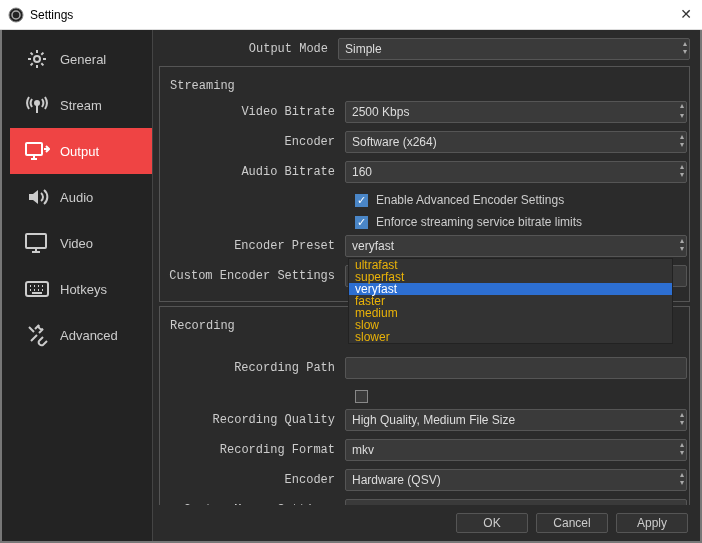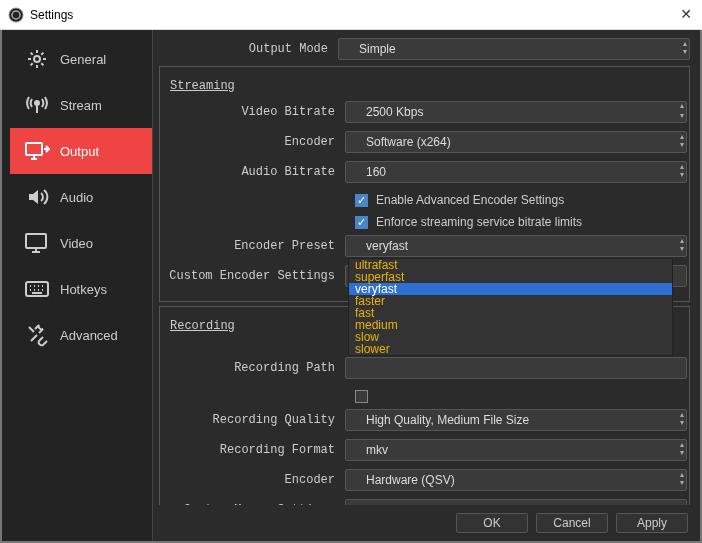--- a/index.html
+++ b/index.html
@@ -11,25 +11,25 @@
 .app { display: flex; height: 513px; background: #232323; border: 2px solid #777; border-top: 0; }
 .sidebar { width: 150px; background: #232323; padding-top: 6px; }
 .sidebar-item { display: flex; align-items: center; height: 46px; padding-left: 14px; color: #ccc; font-size: 13px; cursor: pointer; gap: 10px; margin-left: 8px; }
 .sidebar-item.active { background: #ef4444; color: #fff; }
 .sidebar-item .icon { width: 26px; height: 26px; display: inline-flex; align-items: center; justify-content: center; }
 .main { flex: 1; background: #2b2b2b; border-left: 1px solid #444; position: relative; overflow: hidden; }
 .content { padding: 6px 10px 0 0; }
 .row { display: flex; align-items: center; height: 26px; margin-bottom: 4px; }
 .row-label { width: 185px; text-align: right; color: #ccc; font-family: "Courier New", monospace; font-size: 12px; padding-right: 10px; }
 .row-ctrl { flex: 1; }
-.select-box, .input-box { height: 22px; background: #3a3a3a; border: 1px solid #555; color: #ddd; font-family: "Courier New", monospace; font-size: 12px; padding: 0 20px; display: flex; align-items: center; position: relative; width: 100%; border-radius: 2px; }
+.select-box, .input-box { height: 22px; background: #3a3a3a; border: 1px solid #555; color: #ddd; font-family: "Courier New", monospace; font-size: 12px; padding: 0 6px; display: flex; align-items: center; position: relative; width: 100%; border-radius: 2px; }
 .select-box .updown { position: absolute; right: 2px; top: 1px; font-size: 8px; color: #aaa; line-height: 8px; }
 .stepper { position: absolute; right: 2px; top: -1px; display: flex; flex-direction: column; color: #aaa; font-size: 8px; line-height: 10px; }
 .fieldset { border: 1px solid #555; margin: 4px 0 4px 6px; padding: 8px 2px 8px 0; }
-.fieldset .legend { color: #ccc; font-family: "Courier New", monospace; font-size: 12px; margin: -16px 0 6px 6px; background: #2b2b2b; display: inline-block; padding: 0 4px; text-decoration: underline; }
+.fieldset .legend { color: #ccc; font-family: "Courier New", monospace; font-size: 12px; margin: -16px 0 6px 6px; background: #2b2b2b; display: inline-block; padding: 0 4px; }
 .checkbox-row { display: flex; align-items: center; height: 22px; padding-left: 195px; color: #ccc; font-family: "Courier New", monospace; font-size: 12px; }
 .checkbox-row .cb { width: 13px; height: 13px; border: 1px solid #888; background: #3a3a3a; margin-right: 8px; display: inline-flex; align-items: center; justify-content: center; color: #fff; font-size: 11px; }
 .checkbox-row .cb.checked { background: #4a86c7; border-color: #4a86c7; }
 .dropdown-popup { position: absolute; left: 195px; top: 228px; width: 325px; background: #333; border: 1px solid #222; z-index: 100; font-family: "Courier New", monospace; font-size: 12px; }
 .dropdown-popup .opt { padding: 0 6px; height: 12px; line-height: 12px; color: #eab308; cursor: pointer; }
 .dropdown-popup .opt.highlight { background: #2d6fd2; color: #fff; }
 .footer { position: absolute; bottom: 0; left: 0; right: 0; height: 36px; display: flex; align-items: center; justify-content: flex-end; gap: 8px; padding-right: 12px; background: #2b2b2b; }
 .footer button { width: 72px; height: 20px; background: #333; border: 1px solid #555; color: #ccc; font-size: 12px; cursor: pointer; border-radius: 2px; }
 svg { stroke: #ccc; fill: none; stroke-width: 2; }
 .sidebar-item.active svg { stroke: #fff; }
@@ -239,21 +239,20 @@
             <span>Enable Replay Buffer</span>
           </div>
       </div>
     </div>
 
     <div class="dropdown-popup" id="preset-popup">
         <div class="opt">ultrafast</div>
         <div class="opt">superfast</div>
         <div class="opt highlight">veryfast</div>
         <div class="opt">faster</div>
-        <div class="opt">fast</div>
         <div class="opt">medium</div>
         <div class="opt">slow</div>
         <div class="opt">slower</div>
       </div>
 
     <div class="footer">
       <button>OK</button>
       <button>Cancel</button>
       <button>Apply</button>
     </div>

